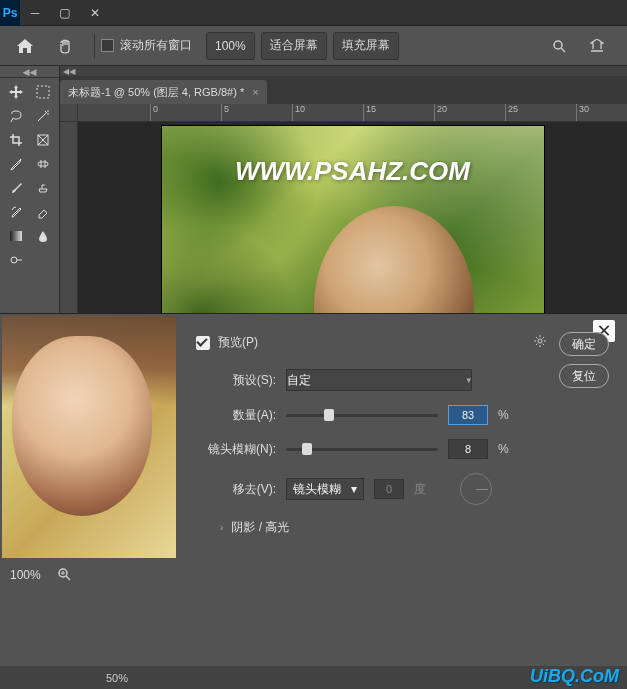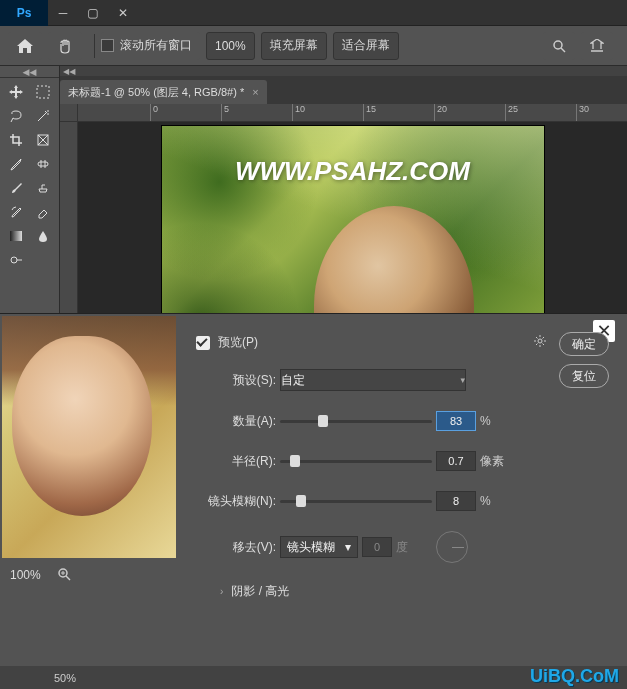--- a/index.html
+++ b/index.html
@@ -1,20 +1,20 @@
 <!DOCTYPE html>
 <html><head>
 <meta charset="utf-8">
 <style>
 *{margin:0;padding:0;box-sizing:border-box;font-family:"Microsoft YaHei","Segoe UI",sans-serif;-webkit-font-smoothing:antialiased}
 body{width:627px;height:689px;background:#323232;overflow:hidden;position:relative;color:#ddd;font-size:12px}
 
 
 .titlebar{height:26px;background:#323232;display:flex;align-items:stretch;border-bottom:1px solid #222}
-.ps-logo{width:48px;height:26px;background:#001e36;color:#31a8ff;font-weight:700;font-size:12px;display:flex;align-items:center;justify-content:center}
+.ps-logo{width:20px;height:26px;background:#001e36;color:#31a8ff;font-weight:700;font-size:12px;display:flex;align-items:center;justify-content:center}
 .menubar{display:flex;flex:1}
 .menu-item{padding:0 8px;display:flex;align-items:center;color:#ddd;font-size:12px;cursor:default}
 .winctl{display:flex}
 .winbtn{width:30px;display:flex;align-items:center;justify-content:center;color:#ccc}
 
 
 .optbar{height:40px;background:#535353;display:flex;align-items:center;padding:0 8px;border-bottom:1px solid #2b2b2b}
 .optbtn{height:28px;min-width:30px;padding:0 8px;margin-right:6px;background:#535353;border:1px solid rgba(0,0,0,0);display:flex;align-items:center;justify-content:center;border-radius:3px;color:#ddd;font-size:12px}
 .optbtn.box{background:#454545;border:1px solid #333}
 .chk{width:13px;height:13px;border:1px solid #888;background:#3a3a3a;margin-right:6px}
@@ -63,21 +63,21 @@
 
 .dialog .controls{flex:1;padding:20px 18px 10px;position:relative}
 .close-x{position:absolute;right:12px;top:6px;font-size:18px;color:#333;background:#fff;width:22px;height:22px;display:flex;align-items:center;justify-content:center;border-radius:2px}
 .toprow{display:flex;align-items:center;gap:8px;margin-bottom:18px;position:relative}
 .toprow .gear{position:absolute;right:62px;color:#ccc}
 .toprow .okcol{position:absolute;right:0;top:-2px;display:flex;flex-direction:column;gap:8px}
 .pillbtn{width:50px;height:24px;border:1px solid #aaa;border-radius:14px;background:#535353;color:#eee;display:flex;align-items:center;justify-content:center;font-size:12px}
 .chkmark{width:14px;height:14px;background:#eee;border-radius:2px;position:relative}
 .chkmark::after{content:"";position:absolute;left:3px;top:0px;width:4px;height:8px;border:solid #333;border-width:0 2px 2px 0;transform:rotate(45deg)}
 
-.row{display:flex;align-items:center;margin-bottom:20px;gap:4px}
+.row{display:flex;align-items:center;margin-bottom:14px;gap:10px}
 .row .label{width:80px;text-align:right;color:#ddd}
 .select{flex:0 0 186px;height:22px;background:#454545;border:1px solid #333;display:flex;align-items:center;padding:0 0;justify-content:space-between;color:#eee}
 .select .caret{font-size:9px;color:#aaa}
 
 .slider{flex:0 0 152px;height:16px;position:relative;display:flex;align-items:center}
 .track{height:3px;background:#3a3a3a;width:100%;border-radius:2px}
 .thumb{position:absolute;width:10px;height:12px;background:#ddd;border-radius:2px;top:2px;transform:translateX(-50%)}
 .numbox{width:40px;height:20px;background:#3f3f3f;border:1px solid #333;color:#eee;display:flex;align-items:center;justify-content:center;font-size:11px}
 .numbox.active{background:#2b5a8a;border-color:#5aa0e0}
 .unit{width:28px;color:#ccc}
@@ -86,21 +86,21 @@
 .sm-num{width:30px;height:20px;background:#3f3f3f;border:1px solid #333;color:#888;display:flex;align-items:center;justify-content:center;font-size:11px}
 .dial{width:32px;height:32px;border:1px solid #777;border-radius:50%;position:relative;margin-left:8px}
 .dial::after{content:"";position:absolute;left:50%;top:50%;width:12px;height:1px;background:#888;transform-origin:left center}
 
 .expand{margin-top:10px;margin-left:24px;display:flex;align-items:center;gap:8px;color:#ddd}
 .chev{font-size:10px;color:#aaa}
 
 
 .status{position:absolute;left:0;right:0;bottom:0;height:23px;background:#424242;display:flex;align-items:center;padding:0 10px;font-size:11px;color:#ccc;gap:14px}
 .status .seg{display:flex;align-items:center;gap:4px}
-.uibq{position:absolute;right:8px;bottom:2px;font-weight:700;font-size:18px;color:#1fa8e8;text-shadow:1px 1px 0 #063a55;font-family:Arial,sans-serif}
+.uibq{position:absolute;right:8px;bottom:2px;font-weight:700;font-style:italic;font-size:18px;color:#1fa8e8;text-shadow:1px 1px 0 #063a55;font-family:Arial,sans-serif}
 </style>
 </head>
 <body>
 
 <div class="titlebar">
   <div class="ps-logo">Ps</div>
   <div class="winctl">
     <div class="winbtn">─</div>
     <div class="winbtn">▢</div>
     <div class="winbtn close">✕</div>
@@ -117,22 +117,22 @@
     <svg width="16" height="16" viewBox="0 0 16 16">
         <path d="M4 6 V12 Q4 15 8 15 Q12 15 12 12 V4 Q12 3 11 3 Q10 3 10 4 V7 M10 4 Q10 2 9 2 Q8 2 8 4 V7 M8 4 Q8 2 7 2 Q6 2 6 4 V8 M6 5 Q6 3 5 3 Q4 3 4 5" fill="none" stroke="#ddd" stroke-width="1.2"></path>
       </svg>
   </div>
   <div style="width:1px;height:24px;background:#333;margin:0 6px"></div>
   <div class="optbtn" style="border:none;padding-left:0">
     <span class="chk"></span>
     <span>滚动所有窗口</span>
   </div>
   <div class="optbtn box">100%</div>
+  <div class="optbtn box">适合屏幕</div>
   <div class="optbtn box">填充屏幕</div>
-  <div class="optbtn box">适合屏幕</div>
   <div class="opt-spacer"></div>
   <div class="optbtn">
     <svg width="14" height="14" viewBox="0 0 14 14">
         <circle cx="6" cy="6" r="4" fill="none" stroke="#ccc" stroke-width="1.5"></circle>
         <line x1="9" y1="9" x2="13" y2="13" stroke="#ccc" stroke-width="1.5"></line>
       </svg>
   </div>
   <div class="optbtn">
     <svg width="14" height="14" viewBox="0 0 14 14">
         <path d="M3 10 V4 H1 L7 0 L13 4 H11 V10 M1 12 H13" fill="none" stroke="#ccc" stroke-width="1.3"></path>
@@ -316,29 +316,20 @@
     <div class="row">
       <span class="label">数量(A):</span>
       <div class="slider">
         <div class="track"></div>
         <div class="thumb" style="left:28%"></div>
       </div>
       <div class="numbox active">83</div>
       <span class="unit">%</span>
     </div>
 
-    <div class="row">
-      <span class="label">半径(R):</span>
-      <div class="slider">
-        <div class="track"></div>
-        <div class="thumb" style="left:10%"></div>
-      </div>
-      <div class="numbox">0.7</div>
-      <span class="unit">像素</span>
-    </div>
 
     <div class="row">
       <span class="label">镜头模糊(N):</span>
       <div class="slider">
         <div class="track"></div>
         <div class="thumb" style="left:14%"></div>
       </div>
       <div class="numbox">8</div>
       <span class="unit">%</span>
     </div>
@@ -355,17 +346,17 @@
     </div>
 
     <div class="expand">
       <span class="chev">›</span>
       <span>阴影 / 高光</span>
     </div>
   </div>
 </div>
 
 <div class="status">
-  <div class="seg" style="margin-left:44px">
+  <div class="seg" style="margin-left:96px">
     <span>50%</span>
   </div>
   <div class="uibq">UiBQ.CoM</div>
 </div>
 
 </body></html>

